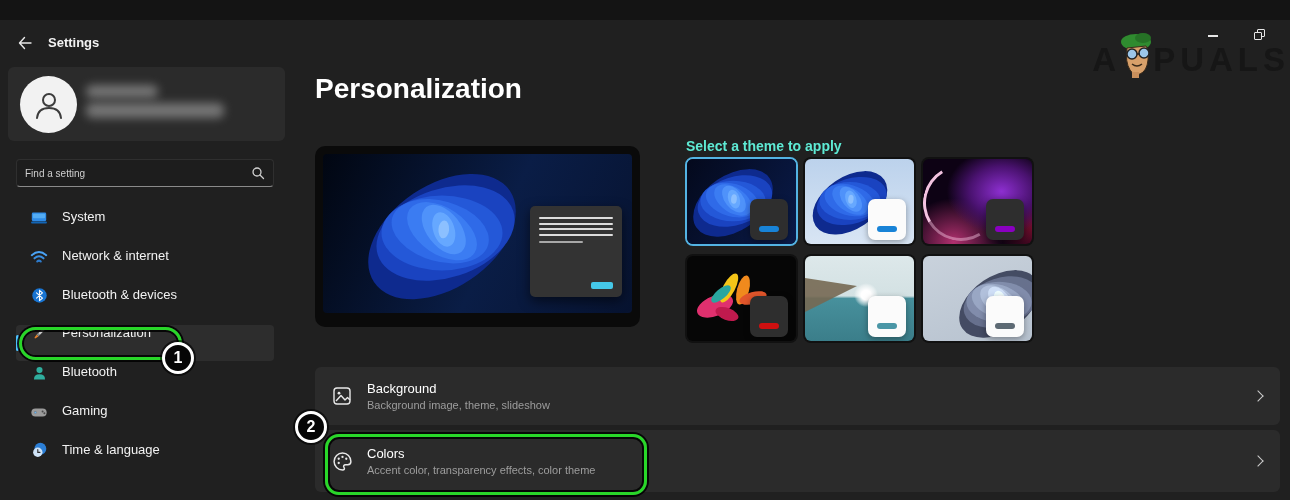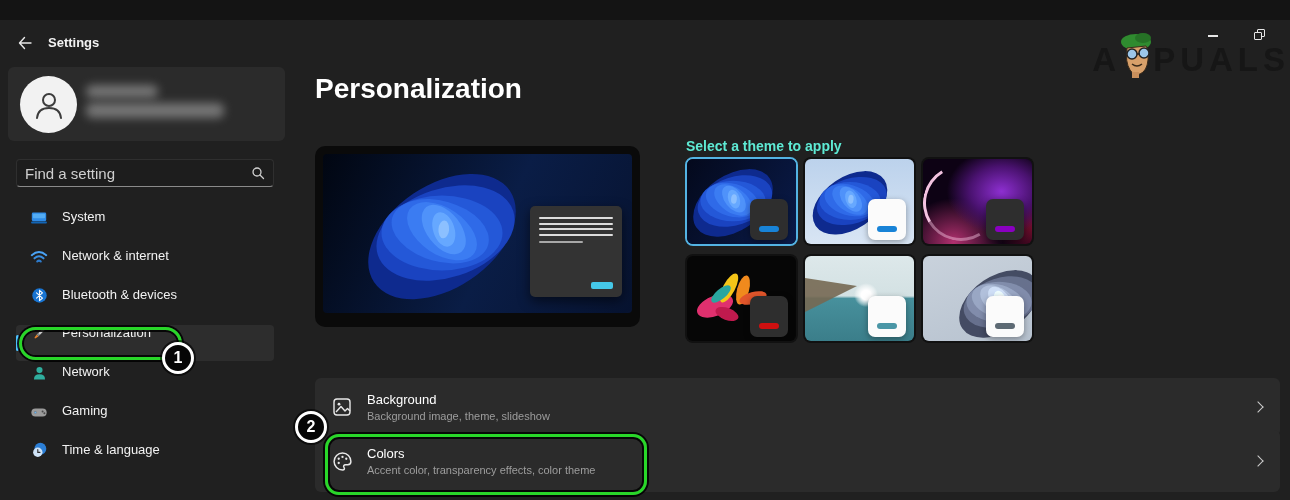--- a/index.html
+++ b/index.html
@@ -18,21 +18,21 @@
   .restore-btn .sq.back{left:11px;top:3px;background:transparent;}
 
   
   .profile-card{position:absolute;left:8px;top:47px;width:277px;height:74px;background:#2b2b2b;border-radius:6px;cursor:pointer;}
   .avatar{position:absolute;left:12px;top:9px;width:57px;height:57px;border-radius:50%;background:#f2f2f2;display:flex;align-items:center;justify-content:center;}
   .blur-line{position:absolute;background:#8f8f8f;border-radius:6px;filter:blur(5px);opacity:.75;}
   .blur-line.l1{left:78px;top:18px;width:72px;height:13px;}
   .blur-line.l2{left:78px;top:36px;width:138px;height:15px;}
 
   .search-box{position:absolute;left:16px;top:139px;width:258px;height:28px;background:#1d1d1d;border:1px solid #2f2f2f;border-bottom-color:#8a8a8a;border-radius:4px;display:flex;align-items:center;padding:0 8px;}
-  .search-box input{flex:1;background:transparent;border:none;outline:none;color:#5eead4;font-size:15px;padding:0;}
+  .search-box input{flex:1;background:transparent;border:none;outline:none;color:#5eead4;font-size:10px;padding:0;}
   .search-box input::placeholder{color:#cfcfcf;}
   .search-icon{width:14px;height:14px;flex:0 0 auto;}
 
   .nav{position:absolute;left:16px;top:189px;width:258px;}
   .nav-item{position:relative;height:36px;margin-bottom:2.8px;display:flex;border-radius:4px;cursor:pointer;padding-left:14px;}
   .nav-item.selected{background:#2d2d2d;}
   .nav-item .accent-bar{position:absolute;left:0px;top:10px;width:3px;height:16px;border-radius:2px;}
   .nav-icon{width:18px;height:18px;margin-right:14px;flex:0 0 auto;display:flex;align-items:center;justify-content:center;}
   .nav-label{font-size:13px;color:#f2f2f2;white-space:nowrap;}
 
@@ -186,21 +186,21 @@
       </span>
       <span class="nav-label">Personalization</span>
     </div>
     <div class="nav-item">
       <span class="nav-icon">
         <svg width="17" height="17" viewBox="0 0 20 20">
             <circle cx="10" cy="6" r="3.6" fill="#2fae9e"></circle>
             <path d="M3.5 17 q0 -6 6.5 -6 q6.5 0 6.5 6 z" fill="#2fae9e"></path>
           </svg>
       </span>
-      <span class="nav-label">Network</span>
+      <span class="nav-label">Bluetooth</span>
     </div>
     <div class="nav-item">
       <span class="nav-icon">
         <svg width="18" height="18" viewBox="0 0 20 20">
             <rect x="1.5" y="6" width="17" height="9" rx="4.5" fill="#9b9b9b"></rect>
             <circle cx="6" cy="10.5" r="1.2" fill="#4a4a4a"></circle>
             <circle cx="14" cy="9.5" r="1.1" fill="#4a4a4a"></circle>
             <circle cx="16" cy="11.5" r="1.1" fill="#4a4a4a"></circle>
             <rect x="5" y="9.6" width="2" height="2" fill="#6fb3e8" transform="rotate(45 6 10.6)"></rect>
           </svg>
@@ -302,21 +302,21 @@
         <svg class="thumb-bloom" style="left:28px;top:-2px;filter:grayscale(.85) brightness(1.6);opacity:.95;" viewBox="0 0 100 100">
             <use href="#bloom"></use>
           </svg>
         <div class="mini-card light">
           <div class="mini-pill" style="background: rgb(93, 106, 116);"></div>
         </div>
       </div>
     </div>
   </div>
 
-  <div class="setting-row" style="top:358px;height:58px;">
+  <div class="setting-row" style="top:347px;height:58px;">
     <span class="row-icon">
       <svg width="20" height="20" viewBox="0 0 20 20">
           <rect x="2" y="2" width="16" height="16" rx="3" fill="none" stroke="#e8e8e8" stroke-width="1.4"></rect>
           <circle cx="7" cy="7.2" r="1.4" fill="#e8e8e8"></circle>
           <path d="M4 15 l5 -5.5 l4 4.5 l2.5 -2.5 l2.5 2.5" fill="none" stroke="#e8e8e8" stroke-width="1.4" stroke-linejoin="round"></path>
         </svg>
     </span>
     <span class="row-texts">
       <div class="row-title">Background</div>
       <div class="row-sub">Background image, theme, slideshow</div>

